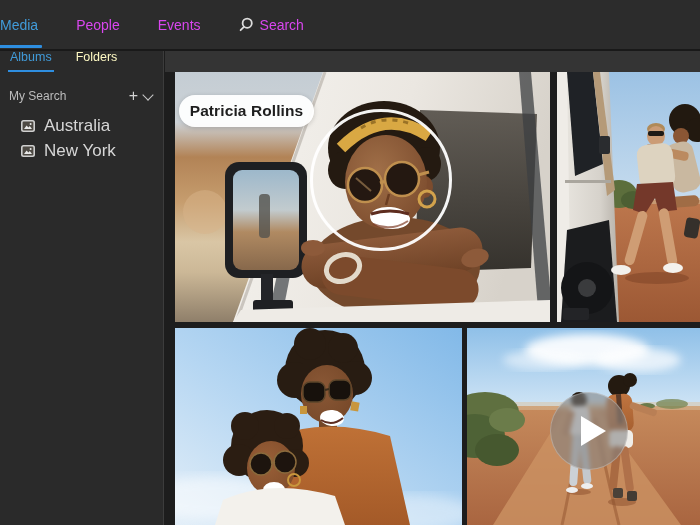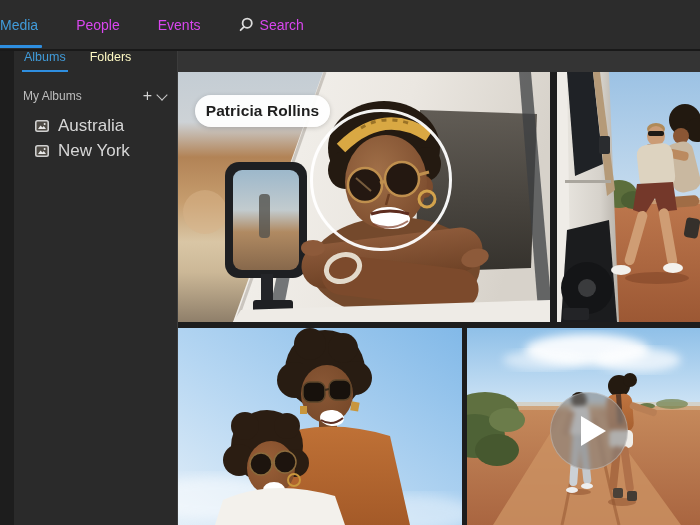--- a/index.html
+++ b/index.html
@@ -9,21 +9,21 @@
   
   .topnav{position:absolute;left:0;top:0;width:700px;height:51px;background:#2c2c2c;
           border-bottom:2px solid #191919;box-sizing:border-box;display:flex;align-items:stretch;
           gap:38px;z-index:30;}
   .nav-tab{display:flex;align-items:center;gap:6px;font-size:14px;color:#d946ef;position:relative;cursor:pointer;}
   .nav-tab.active{color:#419bd9;}
   .nav-tab.active::after{content:"";position:absolute;left:-4px;right:-4px;bottom:1px;height:3px;background:#2e8ee0;border-radius:1px;}
   .search-svg{display:block;}
 
   
-  .sidebar{position:absolute;left:14px;top:42px;width:164px;bottom:0;background:#2a2a2a;
+  .sidebar{position:absolute;left:0;top:42px;width:164px;bottom:0;background:#2a2a2a;
            border-right:1px solid #3c3c3c;box-sizing:border-box;z-index:20;}
   .side-tabs{display:flex;gap:24px;padding:0 0 0 10px;height:30px;align-items:center;}
   .side-tab{font-size:12.5px;color:#fef9c3;position:relative;height:30px;display:flex;align-items:center;cursor:pointer;}
   .side-tab.active{color:#419bd9;}
   .side-tab.active::after{content:"";position:absolute;left:-2px;right:-2px;bottom:0;height:2px;background:#2e8ee0;}
   .my-albums{display:flex;align-items:center;margin-top:15px;padding:0 9px 0 9px;height:18px;}
   .my-albums-title{flex:1;font-size:12px;color:#bdbdbd;}
   .add-btn{font-size:16px;line-height:14px;color:#d2d2d2;cursor:pointer;padding:0 4px;font-weight:400;}
   .collapse-btn{cursor:pointer;padding:2px 2px;display:flex;align-items:center;}
   .chev{width:7px;height:7px;border-right:1.5px solid #c9c9c9;border-bottom:1.5px solid #c9c9c9;
@@ -35,21 +35,21 @@
   
   .toolbar{position:absolute;left:165px;right:0;top:42px;height:30px;background:#343434;z-index:10;}
   .tile{position:absolute;overflow:hidden;background:#111;cursor:pointer;z-index:15;}
   .tile svg{display:block;}
   .tile-1{left:175px;top:72px;width:375px;height:250px;}
   .tile-2{left:557px;top:72px;width:143px;height:250px;}
   .tile-3{left:175px;top:328px;width:287px;height:197px;}
   .tile-4{left:467px;top:328px;width:233px;height:197px;}
 
   
-  .face-tag{position:absolute;left:20px;top:23px;width:135px;height:32px;background:rgba(255,255,255,.94);
+  .face-tag{position:absolute;left:4px;top:23px;width:135px;height:32px;background:rgba(255,255,255,.94);
             border-radius:17px;display:flex;align-items:center;justify-content:center;
             font-size:15.5px;font-weight:700;color:#1e1e1e;letter-spacing:.1px;
             box-shadow:0 1px 5px rgba(0,0,0,.18);cursor:pointer;z-index:3;}
   .face-circle{position:absolute;left:135px;top:37px;width:142px;height:142px;border-radius:50%;
                border:3.5px solid rgba(255,255,255,.95);box-sizing:border-box;cursor:pointer;z-index:2;}
 
   
   .play-button{position:absolute;left:83px;top:64px;width:78px;height:78px;border-radius:50%;
                background:rgba(130,130,130,.58);border:1px solid rgba(255,255,255,.25);
                backdrop-filter:blur(2px);display:flex;align-items:center;justify-content:center;
@@ -74,21 +74,21 @@
       <span>Search</span>
     </div>
   </nav>
 
   <aside class="sidebar">
     <div class="side-tabs">
       <div class="side-tab active">Albums</div>
       <div class="side-tab">Folders</div>
     </div>
     <div class="my-albums">
-      <span class="my-albums-title">My Albums</span>
+      <span class="my-albums-title">My Search</span>
       <span class="add-btn">+</span>
       <span class="collapse-btn">
         <span class="chev"></span>
       </span>
     </div>
     <div class="album-list">
       <div class="album-item">
         <svg width="14" height="12" viewBox="0 0 14 12">
           <rect x="0" y="0" width="14" height="12" rx="2.5" fill="#cfcfcf"></rect>
           <rect x="1.6" y="1.6" width="10.8" height="8.8" rx="1.2" fill="#4e4a44"></rect>

